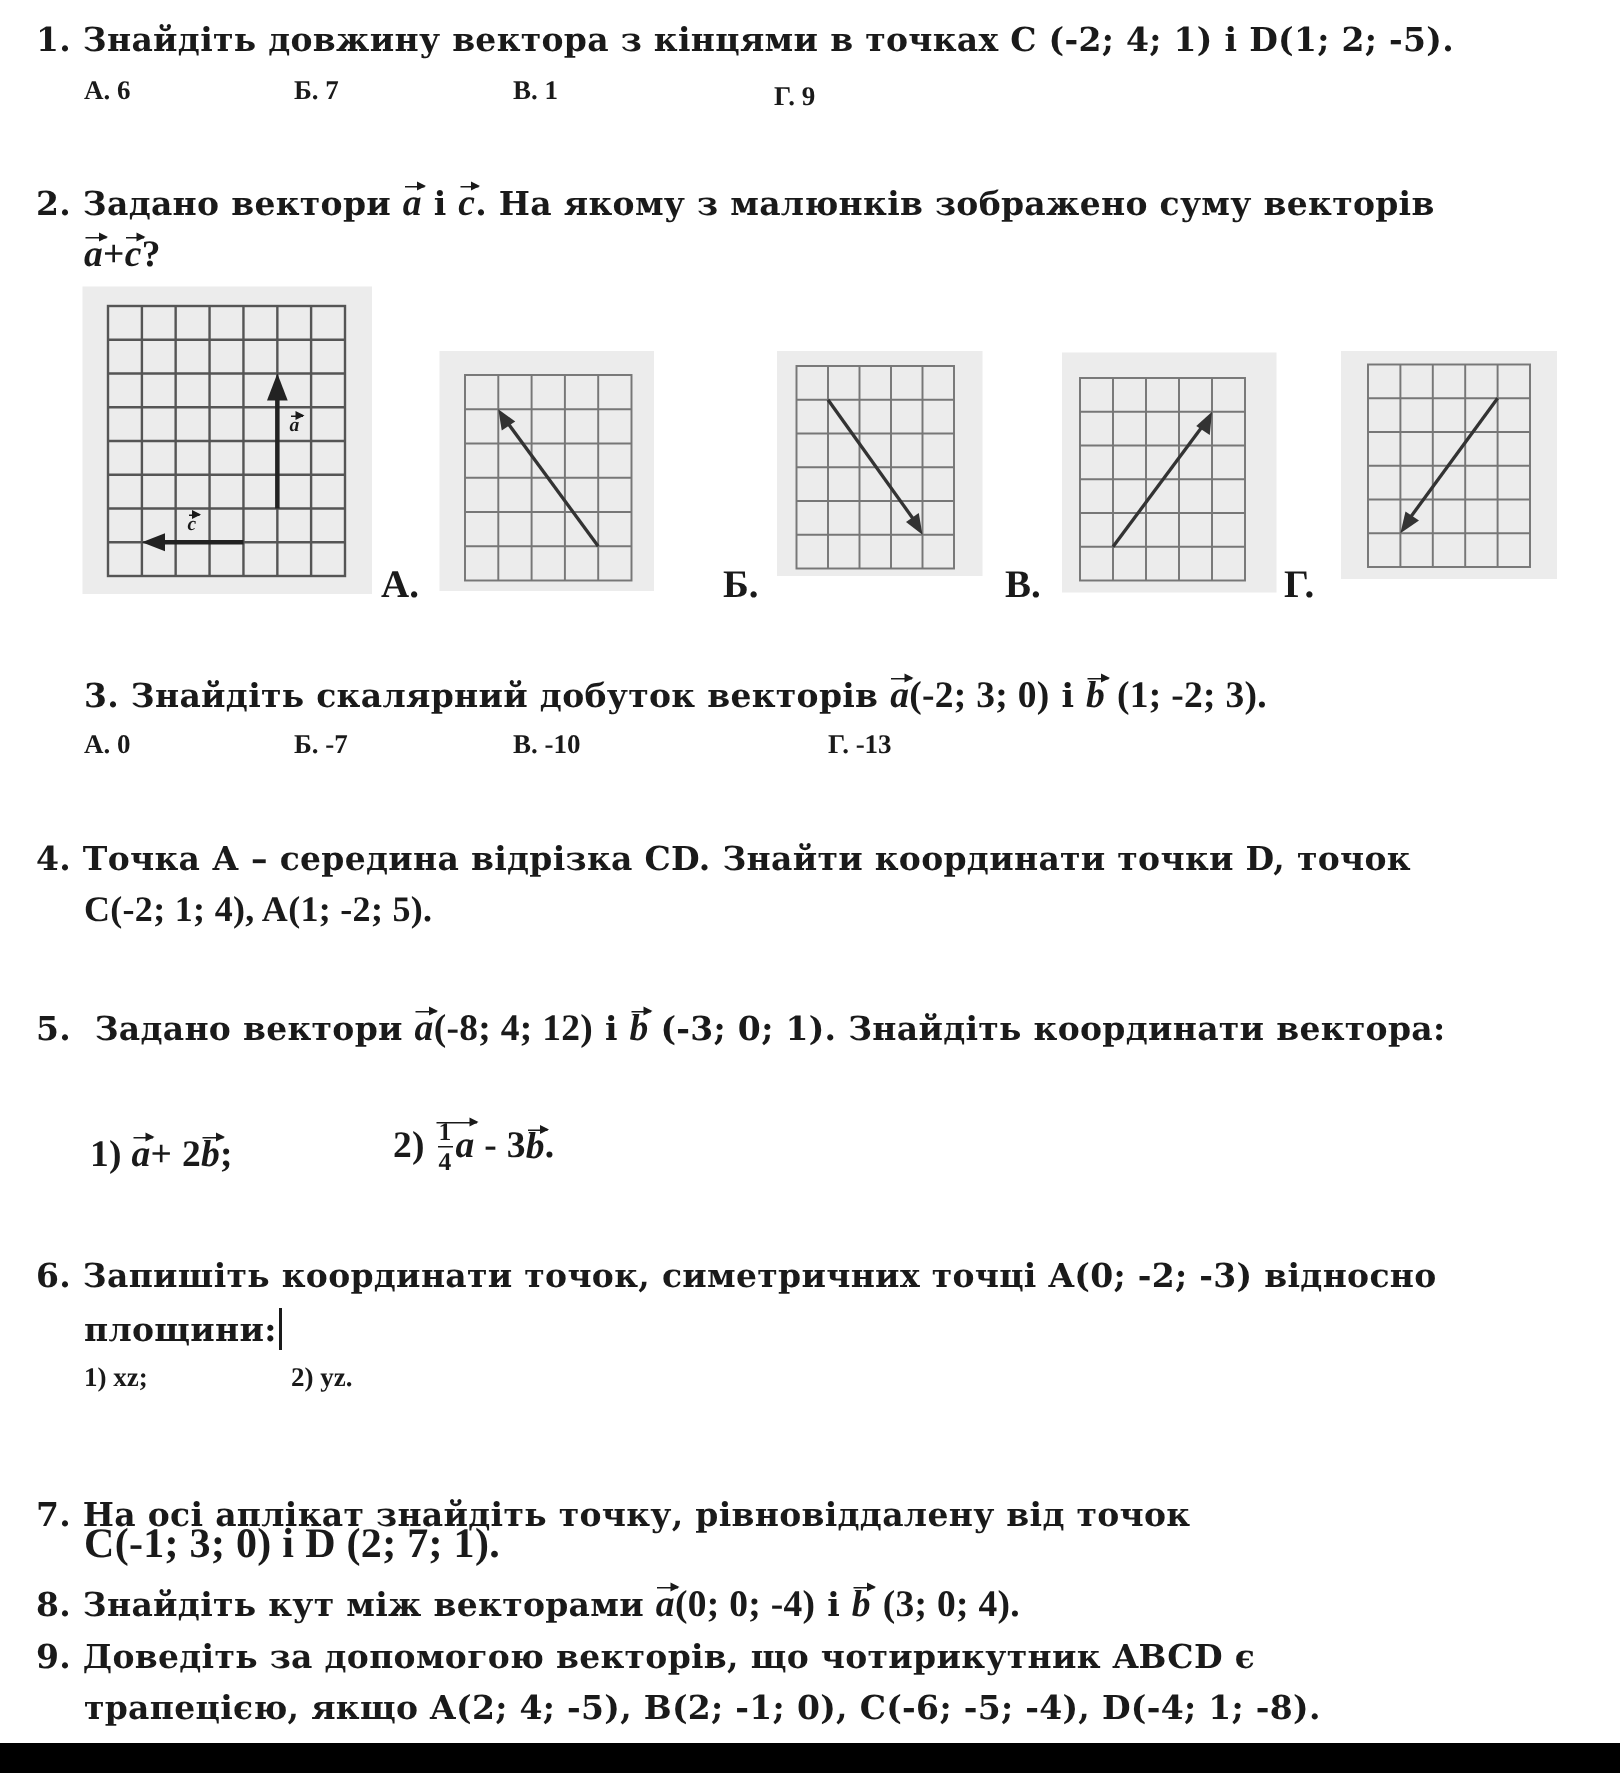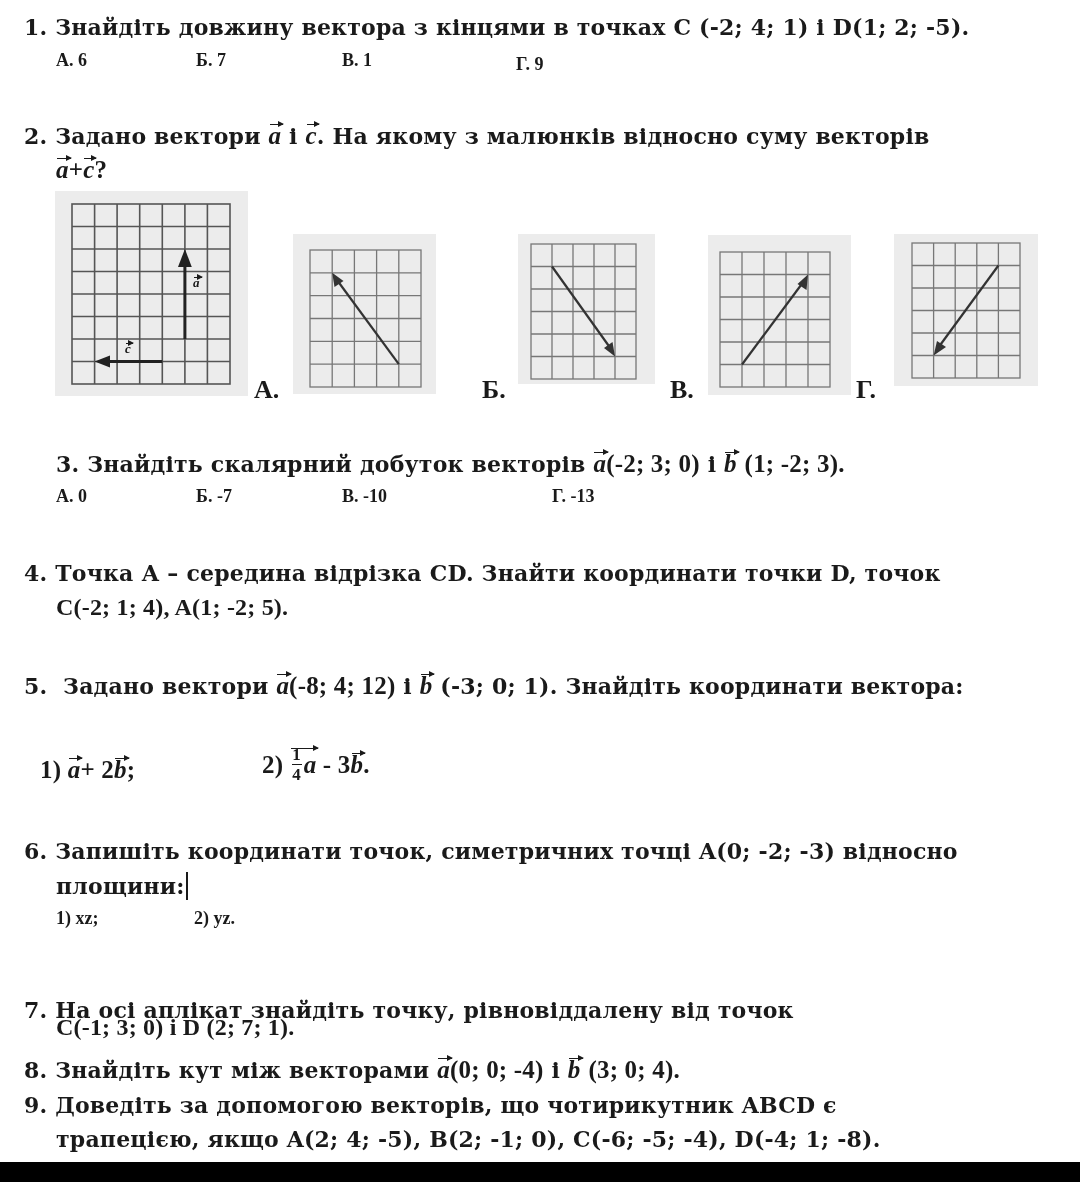--- a/index.html
+++ b/index.html
@@ -40,21 +40,21 @@
 <div class="opt" style="left:56px; top:50px;">А. 6</div>
 <div class="opt" style="left:196px; top:50px;">Б. 7</div>
 <div class="opt" style="left:342px; top:50px;">В. 1</div>
 <div class="opt" style="left:480px; top:54px;margin-left:36px;">Г. 9</div>
 
 <div class="line" style="left:24px; top:122px;">
   <span class="num">2.</span>
   <span>Задано вектори</span>
   <span class="vec serif2">a</span>
   <span>і</span>
-  <span class="vec serif2">c</span><span>. На якому з малюнків відносно суму векторів</span>
+  <span class="vec serif2">c</span><span>. На якому з малюнків зображено суму векторів</span>
 </div>
 <div class="line" style="left:56px; top:156px;">
   <span class="vec serif2">a</span><span class="serif2">+</span><span class="vec serif2">c</span><span class="serif2">?</span>
 </div>
 
 <div class="fig" style="left:55px; top:191px; width:193px; height:205px;">
   <svg width="193" height="205">
     <g stroke="#555" stroke-width="1.6" fill="none">
       <rect x="17" y="13" width="158" height="180"></rect>
       <line x1="39.6" y1="13" x2="39.6" y2="193"></line>
@@ -192,21 +192,21 @@
 <div class="line serif2" style="left:56px; top:594px; font-size:24px;">C(-2; 1; 4), A(1; -2; 5).</div>
 
 <div class="line" style="left:24px; top:672px;">
   <span class="num">5.</span>
   &nbsp;<span>Задано вектори</span>
   <span class="vec serif2">a</span><span class="serif2">(-8; 4; 12)</span>
   <span>і</span>
   <span class="vec serif2">b</span>
   <span>(-3; 0; 1). Знайдіть координати вектора:</span>
 </div>
-<div class="line serif2" style="left:40px; top:756px;text-align:right;">
+<div class="line serif2" style="left:60px; top:756px;text-align:right;">
   <span>1)</span>
   <span class="vec">a</span><span>+ 2</span><span class="vec">b</span><span>;</span>
 </div>
 <div class="line serif2" style="left:262px; top:746px;">
   <span style="vertical-align:middle;">2)</span>
   <span class="vec" style="font-style:normal;">
     <span class="frac">
       <span>1</span>
       <span class="bar"></span>
       <span>4</span>
@@ -222,21 +222,21 @@
 <div class="line" style="left:56px; top:872px;">
   <span>площини:</span><span class="caret"></span>
 </div>
 <div class="opt" style="left:56px; top:908px;">1) xz;</div>
 <div class="opt" style="left:194px; top:908px;">2) yz.</div>
 
 <div class="line" style="left:24px; top:997px;">
   <span class="num">7.</span>
   <span>На осі аплікат знайдіть точку, рівновіддалену від точок</span>
 </div>
-<div class="line serif2" style="left:56px; top:1014px; font-size:24px;">C(-1; 3; 0) і D (2; 7; 1).</div>
+<div class="line serif2" style="left:56px; top:1014px; font-size:28px;">C(-1; 3; 0) і D (2; 7; 1).</div>
 
 <div class="line" style="left:24px; top:1056px;">
   <span class="num">8.</span>
   <span>Знайдіть кут між векторами</span>
   <span class="vec serif2">a</span><span class="serif2">(0; 0; -4)</span>
   <span>і</span>
   <span class="vec serif2">b</span>
   <span class="serif2">(3; 0; 4).</span>
 </div>
 

